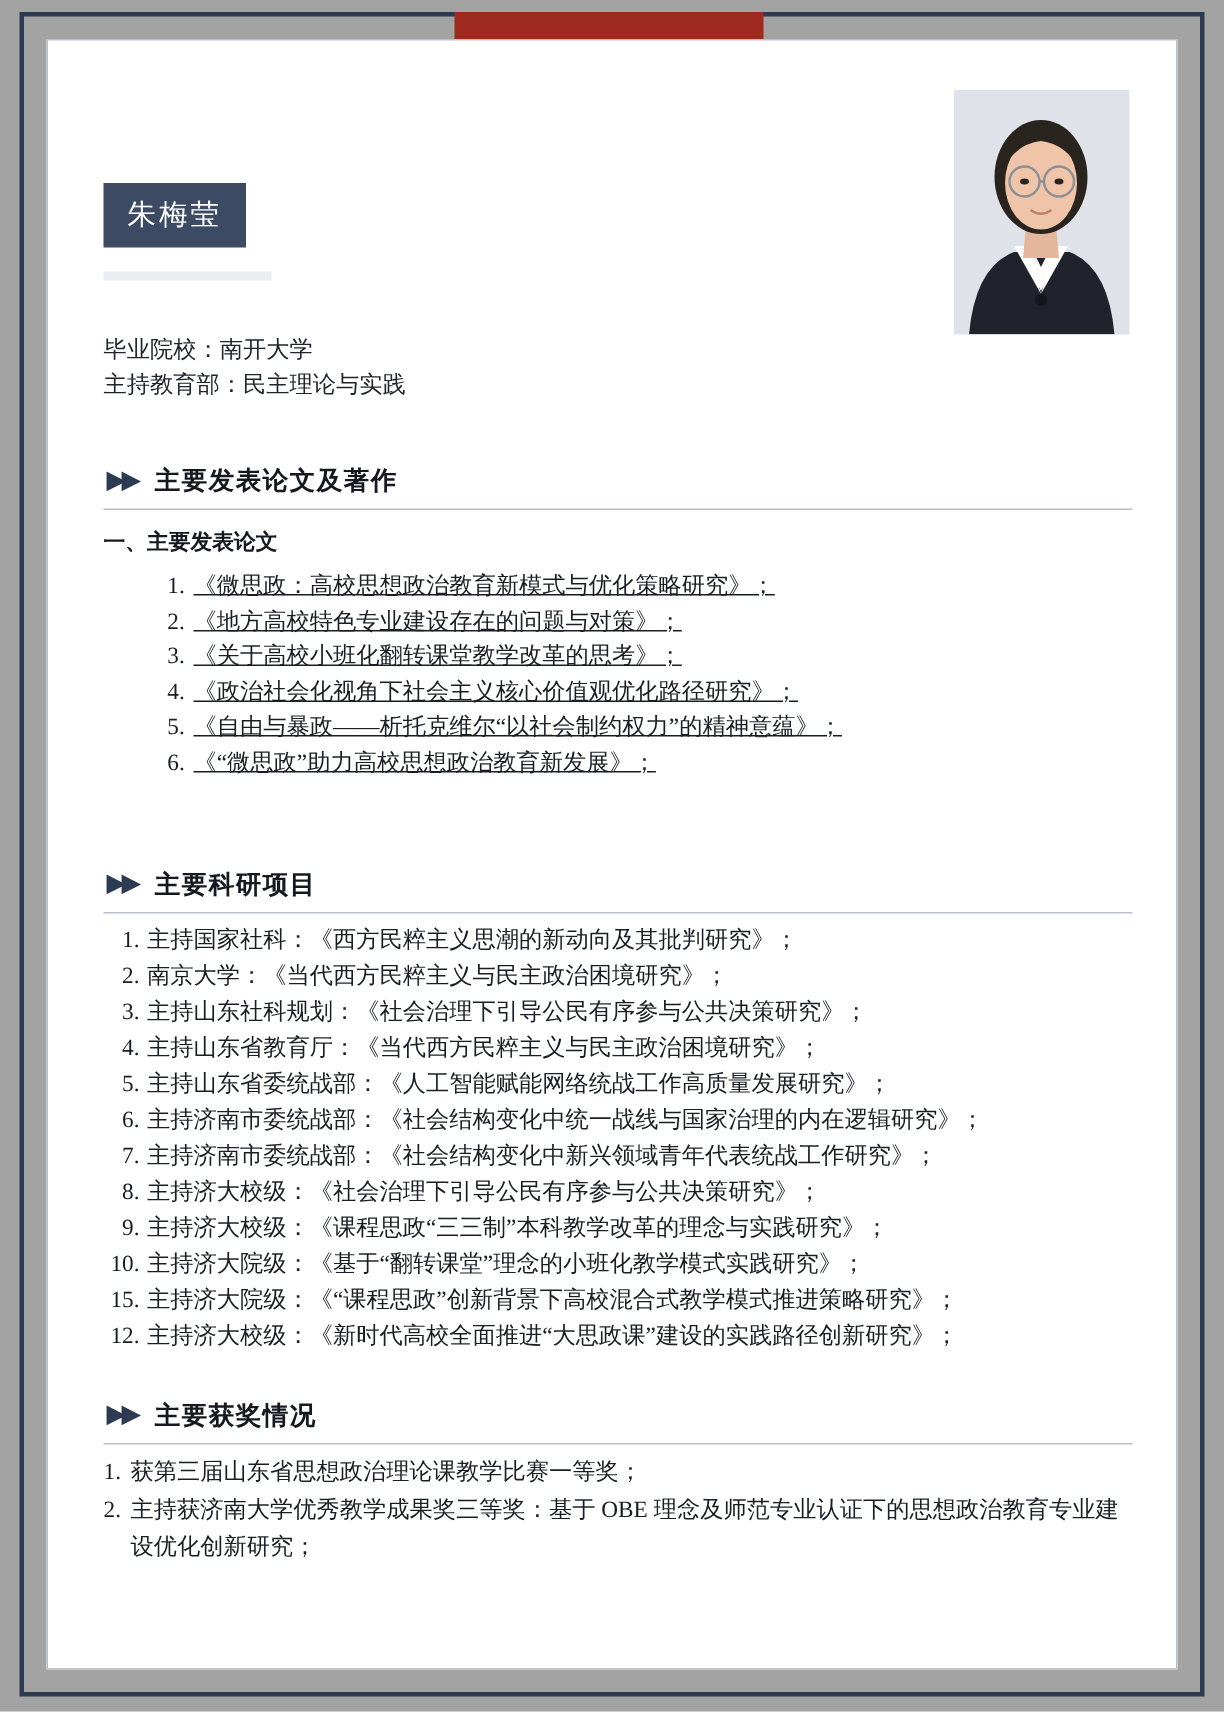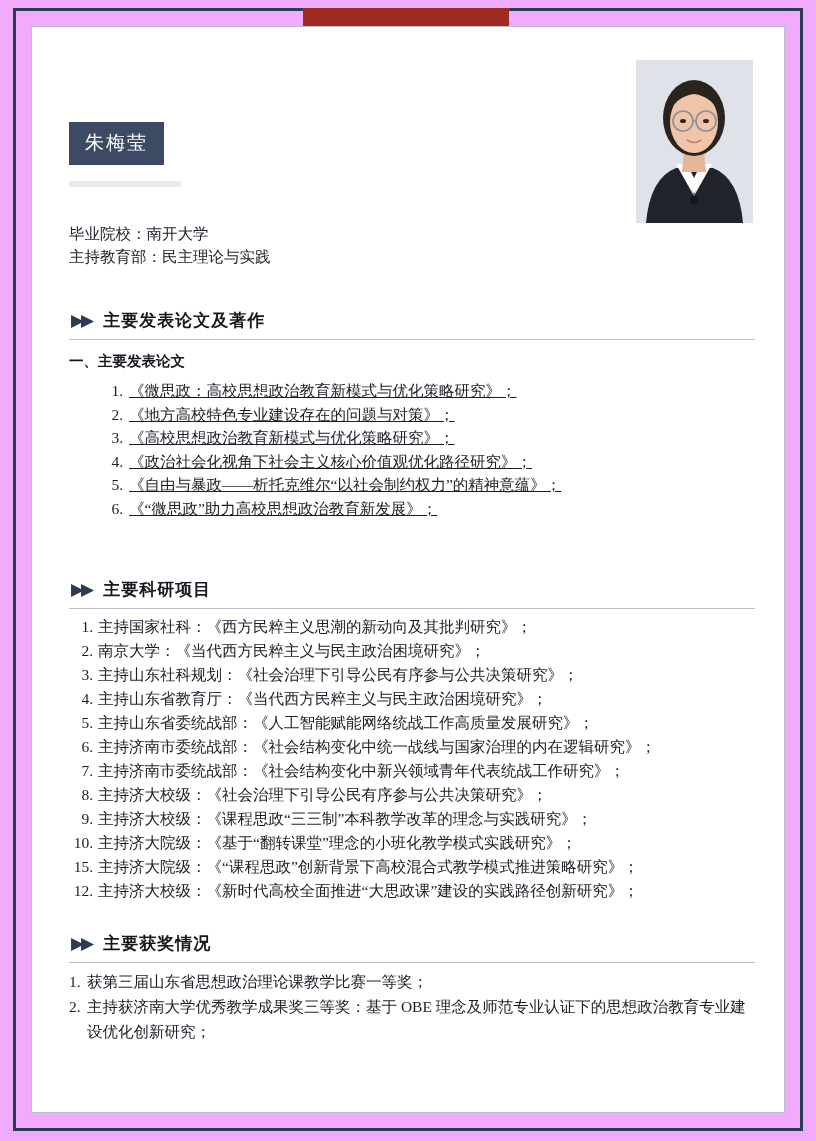--- a/index.html
+++ b/index.html
@@ -10,21 +10,21 @@
   body {
     width: 816px;
     height: 1141px;
     font-family: "Liberation Serif", "DejaVu Serif", serif;
     overflow: hidden;
   }
   .page {
     position: relative;
     width: 816px;
     height: 1141px;
-    background: #f0abfc;
+    background: #a3a3a3;
     box-sizing: border-box;
   }
   
   .frame-outer {
     position: absolute;
     left: 13px;
     top: 8px;
     right: 13px;
     bottom: 10px;
     border: 3px solid #2c3a52;
@@ -243,21 +243,21 @@
 
     <div class="section" id="sec-papers">
       <div class="sec-head">
         <span class="sec-arrows">▶▶</span>
         <span class="sec-title">主要发表论文及著作</span>
       </div>
       <div class="sub-title">一、主要发表论文</div>
       <ol class="papers">
         <li>《微思政：高校思想政治教育新模式与优化策略研究》；</li>
         <li>《地方高校特色专业建设存在的问题与对策》；</li>
-        <li>《高校思想政治教育新模式与优化策略研究》；</li>
+        <li>《关于高校小班化翻转课堂教学改革的思考》；</li>
         <li>《政治社会化视角下社会主义核心价值观优化路径研究》；</li>
         <li>《自由与暴政——析托克维尔“以社会制约权力”的精神意蕴》；</li>
         <li>《“微思政”助力高校思想政治教育新发展》；</li>
       </ol>
     </div>
 
     <div class="section" id="sec-projects">
       <div class="sec-head">
         <span class="sec-arrows">▶▶</span>
         <span class="sec-title">主要科研项目</span>

